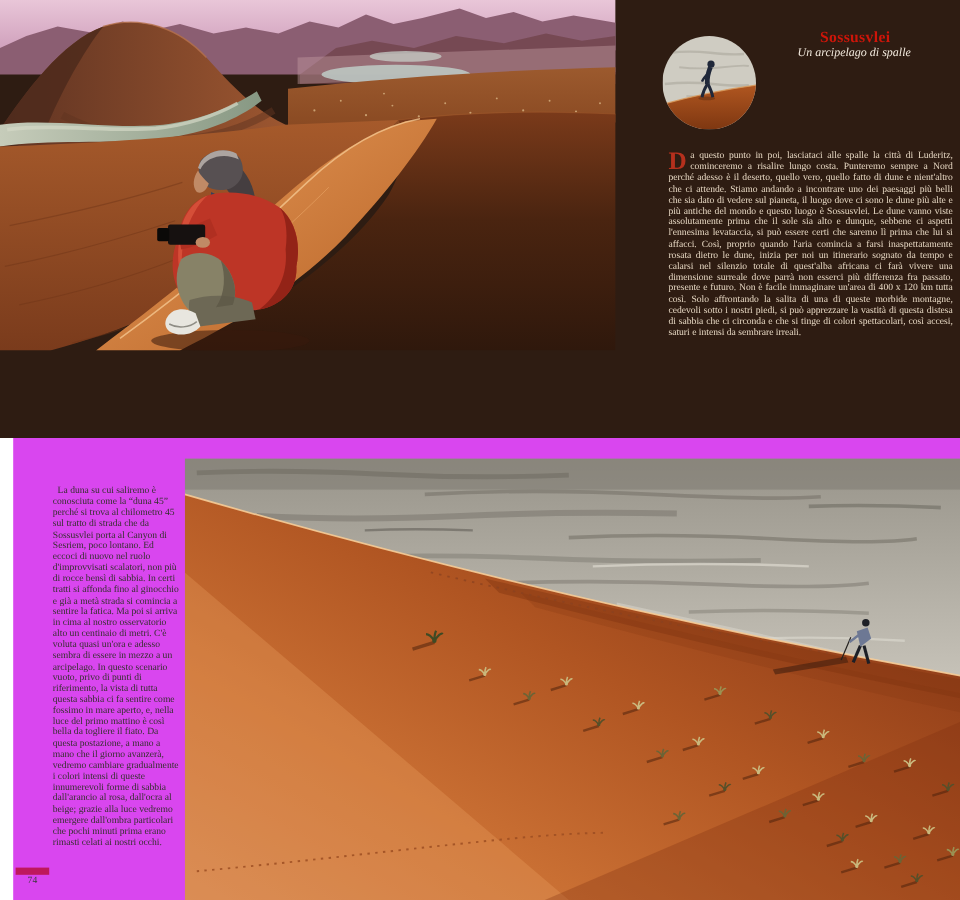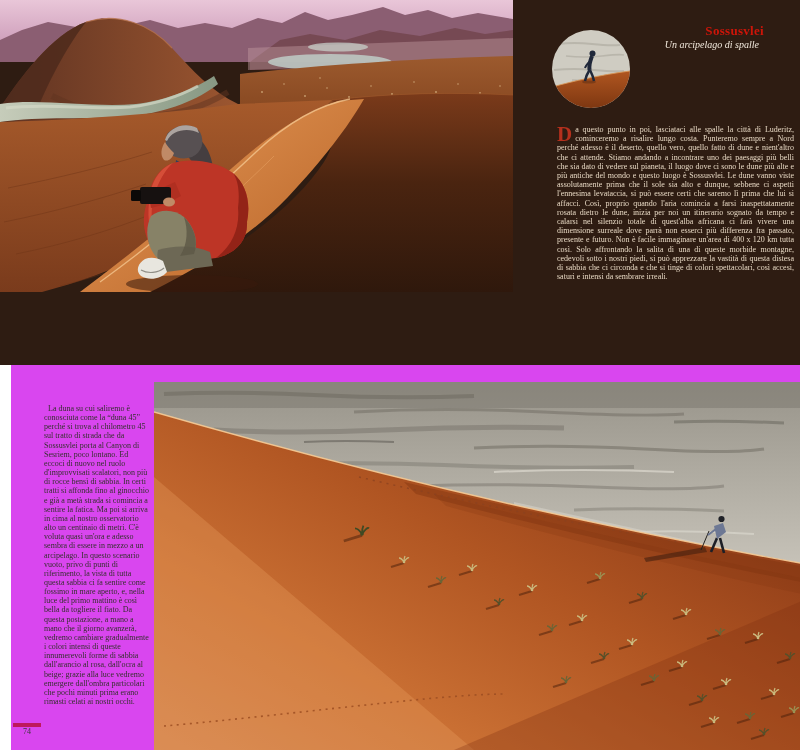--- a/index.html
+++ b/index.html
@@ -2,36 +2,36 @@
 <html><head>
 <meta charset="utf-8">
 <style>
   html,body{margin:0;padding:0;background:#e8e8e8;}
   .sheet{position:relative;width:800px;height:750px;background:#ffffff;overflow:hidden;
          font-family:"Liberation Serif",serif;}
   
   .top{position:absolute;left:0;top:0;width:800px;height:365px;background:#2e1c12;}
   .main-photo{position:absolute;left:0;top:0;width:513px;height:292px;}
   .main-photo svg,.circle-photo svg,.bottom-photo svg{display:block;width:100%;height:100%;}
-  .title{position:absolute;top:23px;right:36px;margin:0;font-size:13px;font-weight:bold;
+  .title{position:absolute;top:23px;right:58px;margin:0;font-size:13px;font-weight:bold;
          color:#ce1509;letter-spacing:.3px;}
   .subtitle{position:absolute;top:39px;right:41px;margin:0;font-size:10px;font-style:italic;
             color:#f1e8dc;}
   .circle-photo{position:absolute;left:552px;top:30px;width:78px;height:78px;border-radius:50%;
                 overflow:hidden;}
   .panel-body{position:absolute;left:557px;top:125px;width:237px;margin:0;font-size:8px;
               line-height:9.2px;text-align:justify;color:#e6d7c2;}
   .dropcap{float:left;font-size:21px;line-height:17px;padding:1px 3px 0 0;font-weight:bold;
            color:#b5301d;}
   
   .bottom{position:absolute;left:11px;top:365px;width:800px;height:385px;background:#d946ef;}
   .side-column{position:absolute;left:33px;top:39px;width:106px;margin:0;font-size:8px;
                line-height:9.15px;color:#33302c;text-indent:4px;}
   .bottom-photo{position:absolute;left:143px;top:17px;width:657px;height:368px;}
-  .pageno{position:absolute;left:2px;top:358px;width:28px;border-top:4px solid #be185d;
+  .pageno{position:absolute;left:2px;top:358px;width:28px;border-top:6px solid #be185d;
           text-align:center;font-size:8px;color:#3a3a3a;padding-top:0;}
 </style>
 </head>
 <body>
 
 <div class="sheet">
 
   <section class="top">
 
     <div class="main-photo" title="Photographer seated on a red dune at dawn, Sossusvlei">

